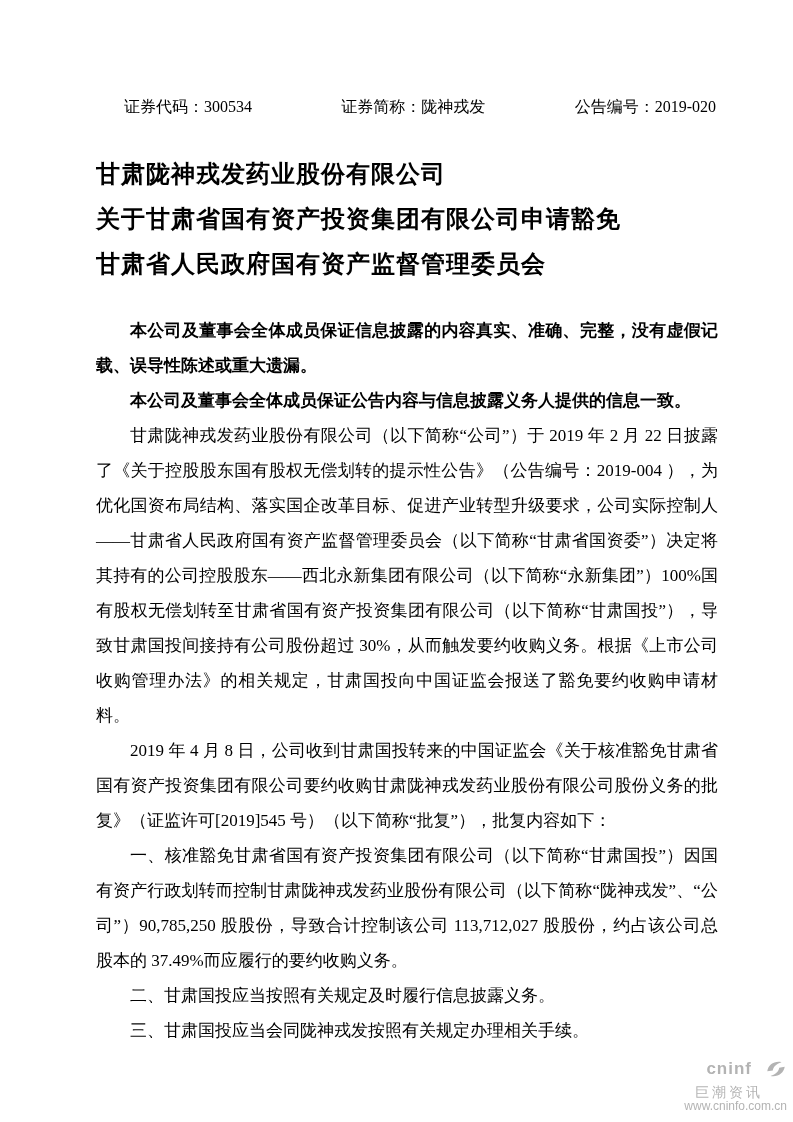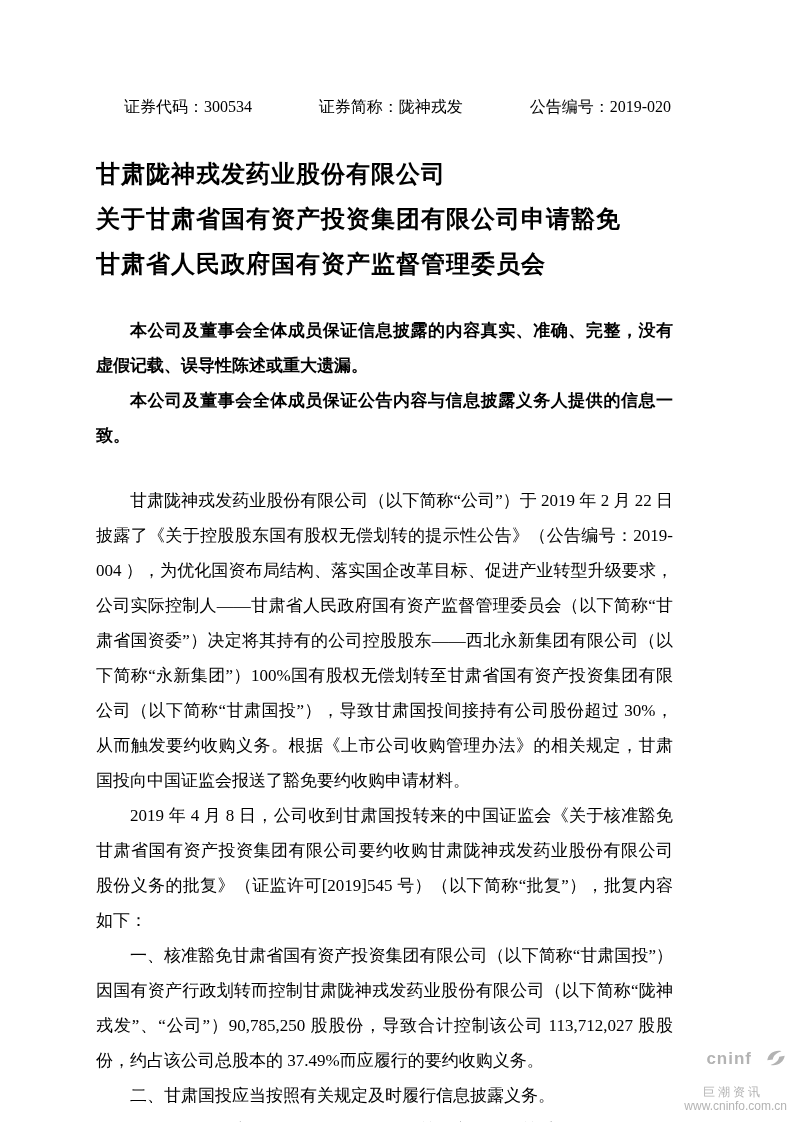--- a/index.html
+++ b/index.html
@@ -9,21 +9,21 @@
   }
   .page {
     position: relative;
     width: 793px;
     height: 1122px;
     margin: 0 auto;
     background: #ffffff;
     color: #000000;
     font-family: "Liberation Serif", "DejaVu Serif", serif;
     box-sizing: border-box;
-    padding: 98px 120px 0 96px;
+    padding: 98px 75px 0 96px;
     overflow: hidden;
   }
   .doc-header {
     display: flex;
     justify-content: space-between;
     align-items: baseline;
     padding-left: 28px;
     padding-right: 2px;
     font-size: 16px;
     line-height: 18px;
@@ -45,21 +45,20 @@
   }
   .disclaimer p, .body-text p {
     margin: 0;
     font-size: 17px;
     line-height: 35px;
     text-indent: 2em;
     text-align: justify;
     text-justify: inter-ideograph;
   }
   .body-text {
-    margin-top: 30px;
   }
   .watermark {
     position: absolute;
     right: 6px;
     bottom: 8px;
     text-align: right;
     color: #b3b3b3;
     font-family: "Liberation Sans", "DejaVu Sans", sans-serif;
     line-height: 1.15;
     user-select: none;
@@ -70,23 +69,23 @@
     align-items: center;
     gap: 13px;
   }
   .wm-brand {
     font-size: 17px;
     font-weight: bold;
     letter-spacing: 1px;
   }
   .wm-logo svg { display: block; }
   .wm-cn {
-    font-size: 12px;
+    font-size: 14px;
     letter-spacing: 3px;
-    margin-top: 17px;
+    margin-top: 4px;
     margin-right: 24px;
   }
   .wm-url {
     font-size: 12px;
     margin-top: 0;
   }
 </style>
 </head>
 <body>
 

